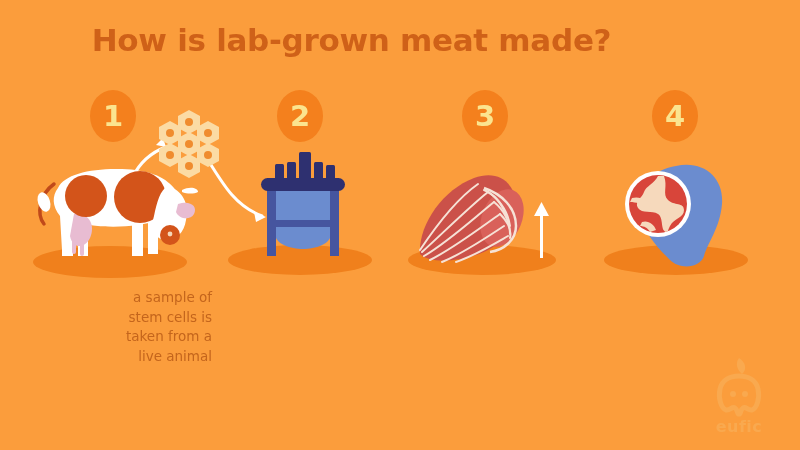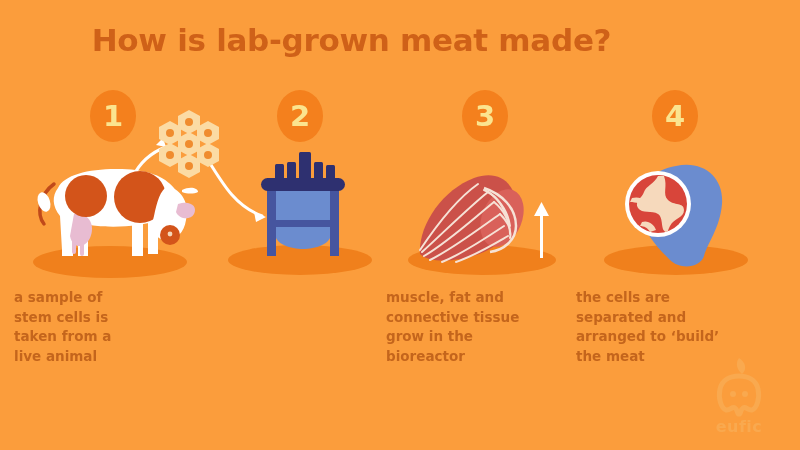--- a/index.html
+++ b/index.html
@@ -62,26 +62,25 @@
     top:52px;
     left:0;
     width:190px;
     height:140px;
   }
   .caption {
     position:absolute;
     top:198px;
     left:-4px;
     width:198px;
-    text-align:left;
+    text-align:right;
     font-size:13.5px;
     line-height:1.45;
     color:#c4651c;
     font-family:"DejaVu Sans", sans-serif;
-    font-weight:bold;
   }
   .connector {
     position:absolute;
     top:90px;
     left:0;
     width:800px;
     height:200px;
     pointer-events:none;
   }
   .logo {
@@ -234,41 +233,39 @@
         </g>
         <path d="M94 46 C 112 52, 126 66, 126 84 C 126 98, 114 108, 100 110" stroke="#f6e2d6" stroke-width="2.5" fill="none"></path>
 
         <g>
           <rect x="150" y="70" width="3" height="46" fill="#ffffff"></rect>
           <polygon points="151.5,60 159,74 144,74" fill="#ffffff"></polygon>
         </g>
       </svg>
     </div>
     <div class="badge">3</div>
-    <div class="caption">muscle, fat and<br>connective tissue<br>grow in the<br>bioreactor</div>
   </div>
 
   <div class="step step-4">
     <div class="badge">4</div>
     <div class="art">
       <svg viewBox="0 0 190 140" width="190" height="140">
         <ellipse cx="96" cy="118" rx="72" ry="15" fill="#f0801c"></ellipse>
 
         <path d="M96 24 C 124 18, 144 36, 142 62 C 140 86, 128 100, 124 114 C 120 126, 100 128, 90 118 C 78 106, 64 92, 60 70 C 56 44, 72 28, 96 24 Z" fill="#6b8ccf"></path>
 
         <circle cx="78" cy="62" r="33" fill="#ffffff"></circle>
         <circle cx="78" cy="62" r="29" fill="#d8453a"></circle>
         <g fill="#f6d9bc">
           <path d="M84 34 C 88 44, 82 52, 88 58 C 94 64, 104 60, 104 68 C 104 76, 94 76, 90 84 C 86 92, 90 88, 86 90 C 80 88, 84 76, 78 72 C 72 68, 62 72, 58 66 C 54 60, 62 56, 64 50 C 66 44, 74 42, 78 34 Z"></path>
           <path d="M52 56 C 60 54, 68 58, 72 64 L 66 66 C 62 62, 56 60, 50 60 Z"></path>
           <path d="M62 80 C 68 78, 74 82, 76 88 L 70 90 C 68 86, 64 84, 60 84 Z"></path>
         </g>
       </svg>
     </div>
-    <div class="caption">the cells are<br>separated and<br>arranged to ‘build’<br>the meat</div>
   </div>
 
   <svg class="logo" viewBox="0 0 74 76">
     <path d="M37 2 C 44 6, 45 14, 40 18 C 35 14, 33 7, 37 2 Z" fill="#f9a94f"></path>
     <path d="M37 20 C 28 20, 20 24, 18 33 C 16 42, 19 52, 24 54 C 28 55, 30 50, 33 52 C 36 54, 35 58, 37 58 C 39 58, 38 54, 41 52 C 44 50, 46 55, 50 54 C 55 52, 58 42, 56 33 C 54 24, 46 20, 37 20 Z" fill="none" stroke="#f9a94f" stroke-width="5" stroke-linejoin="round"></path>
     <circle cx="31" cy="38" r="3" fill="#f9a94f"></circle>
     <circle cx="43" cy="38" r="3" fill="#f9a94f"></circle>
   </svg>
   <div class="logo-text">eufic</div>
 

